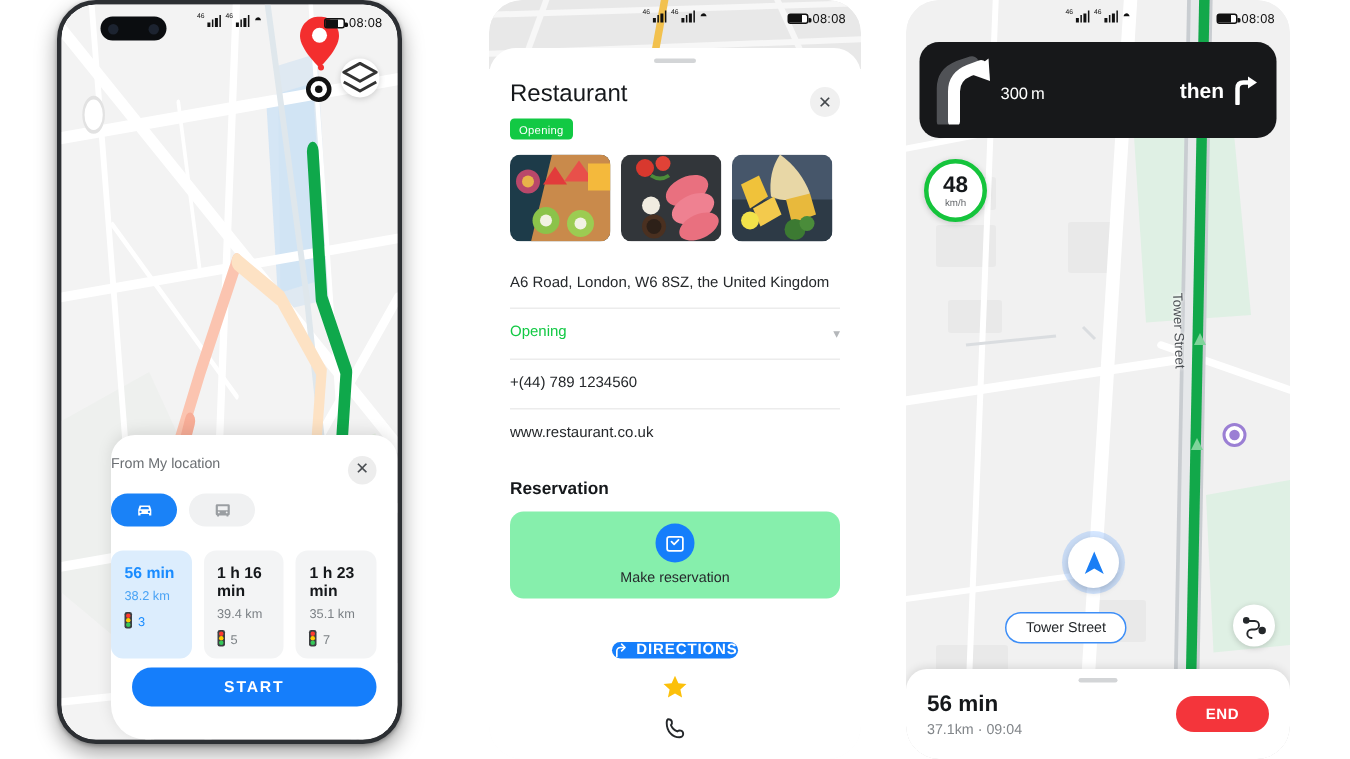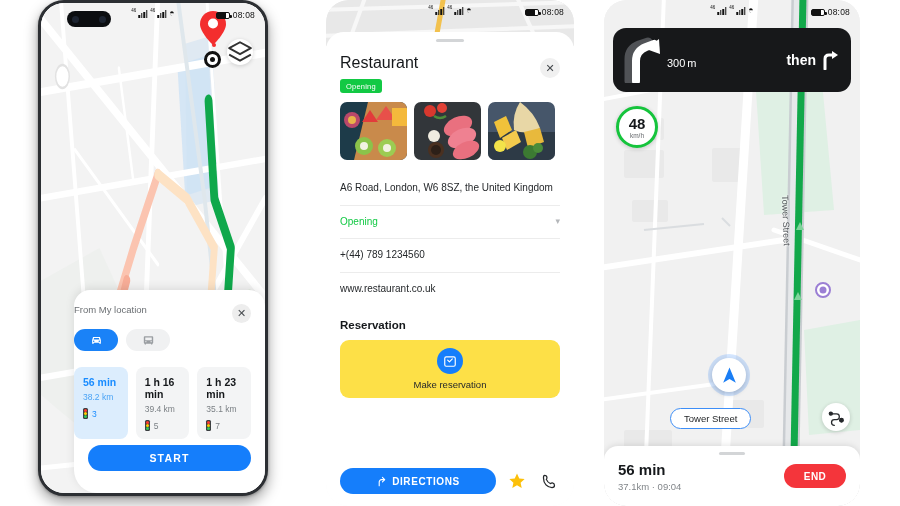--- a/index.html
+++ b/index.html
@@ -147,29 +147,29 @@
          line-height: 1.45; }
   .row.hours { display: flex; align-items: center; justify-content: space-between; color: #12c944; }
   .chev { color: #b4b7ba; font-size: 9px; }
   .report {
     margin-top: 10px; height: 25px; border-radius: 13px; background: #f2f3f4;
     display: flex; align-items: center; justify-content: center; gap: 6px;
     color: #157efb; font-size: 9.5px; font-weight: bold; letter-spacing: .3px;
   }
   .sect-title { font-size: 11.5px; font-weight: bold; color: #15181b; margin-top: 14px; }
   .res-card {
-    margin-top: 9px; background: #fde047; border-radius: 9px; height: 58px;
+    margin-top: 9px; background: #86efac; border-radius: 9px; height: 58px;
     display: flex; flex-direction: column; align-items: center; justify-content: center; gap: 5px;
   }
   .res-icon { width: 26px; height: 26px; border-radius: 50%; background: #157efb;
               display: flex; align-items: center; justify-content: center; }
   .res-label { font-size: 9.5px; color: #25282b; }
   .actionbar {
     position: absolute; left: 14px; right: 14px; bottom: 12px;
-    display: flex; align-items: center; gap: 10px;
+    display: flex; align-items: center; gap: 10px; flex-direction: column;
   }
   .dir-btn {
     flex: 1; height: 26px; border-radius: 13px; background: #157efb; color: #fff;
     font-size: 10px; font-weight: bold; letter-spacing: .6px;
     display: flex; align-items: center; justify-content: center; gap: 5px;
   }
   .icon-btn { width: 22px; display: flex; align-items: center; justify-content: center; }
 
   
   .navbanner {

